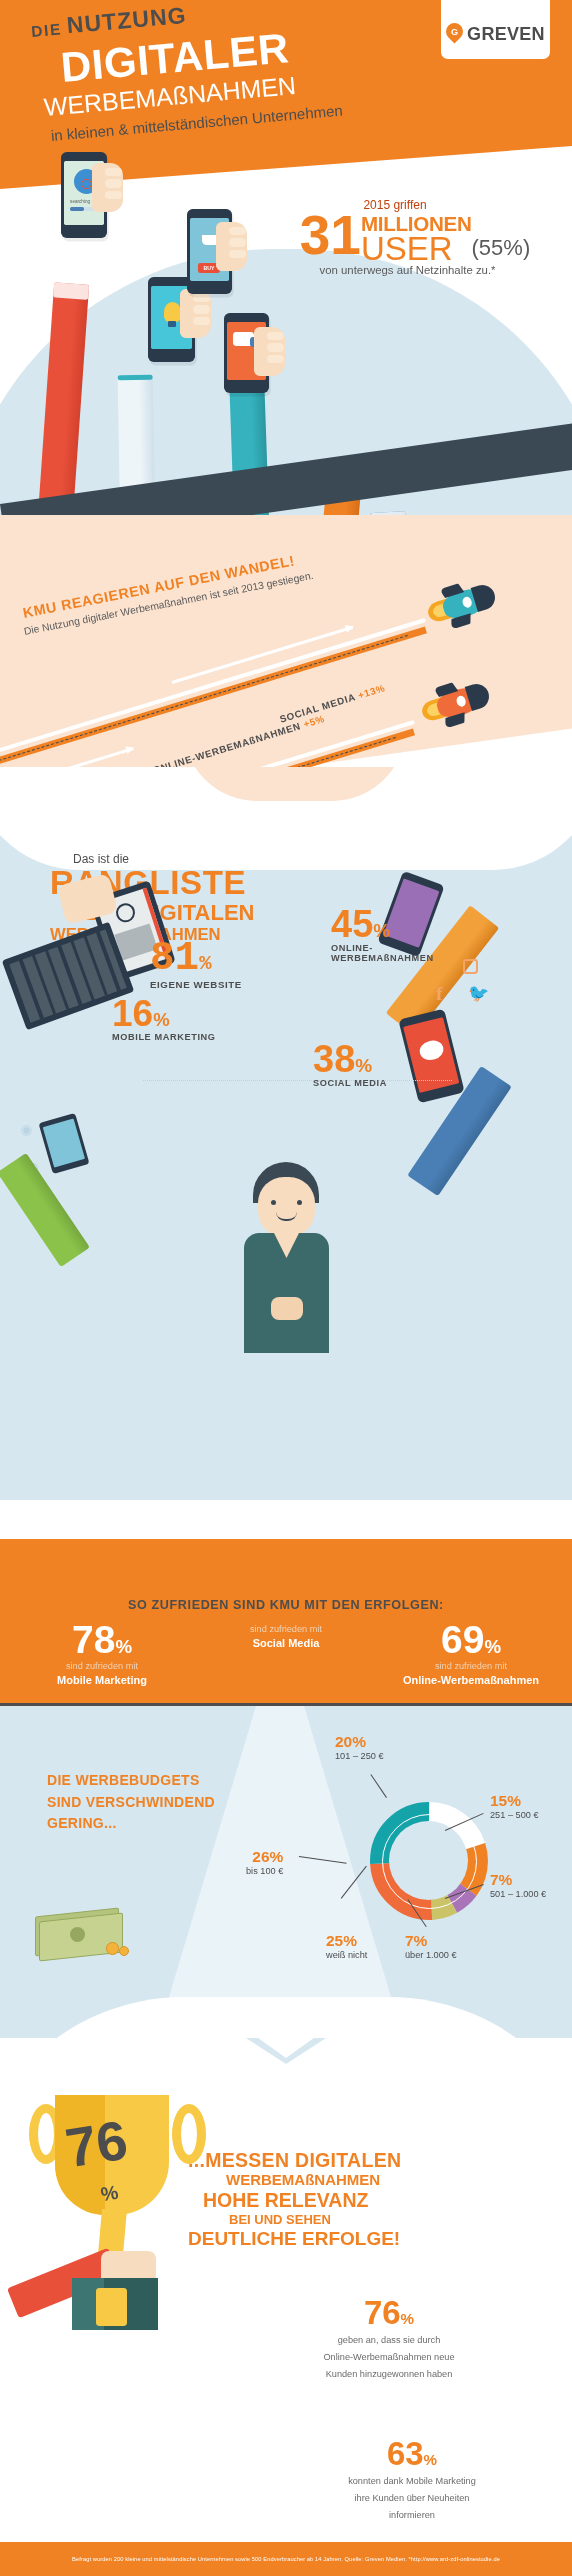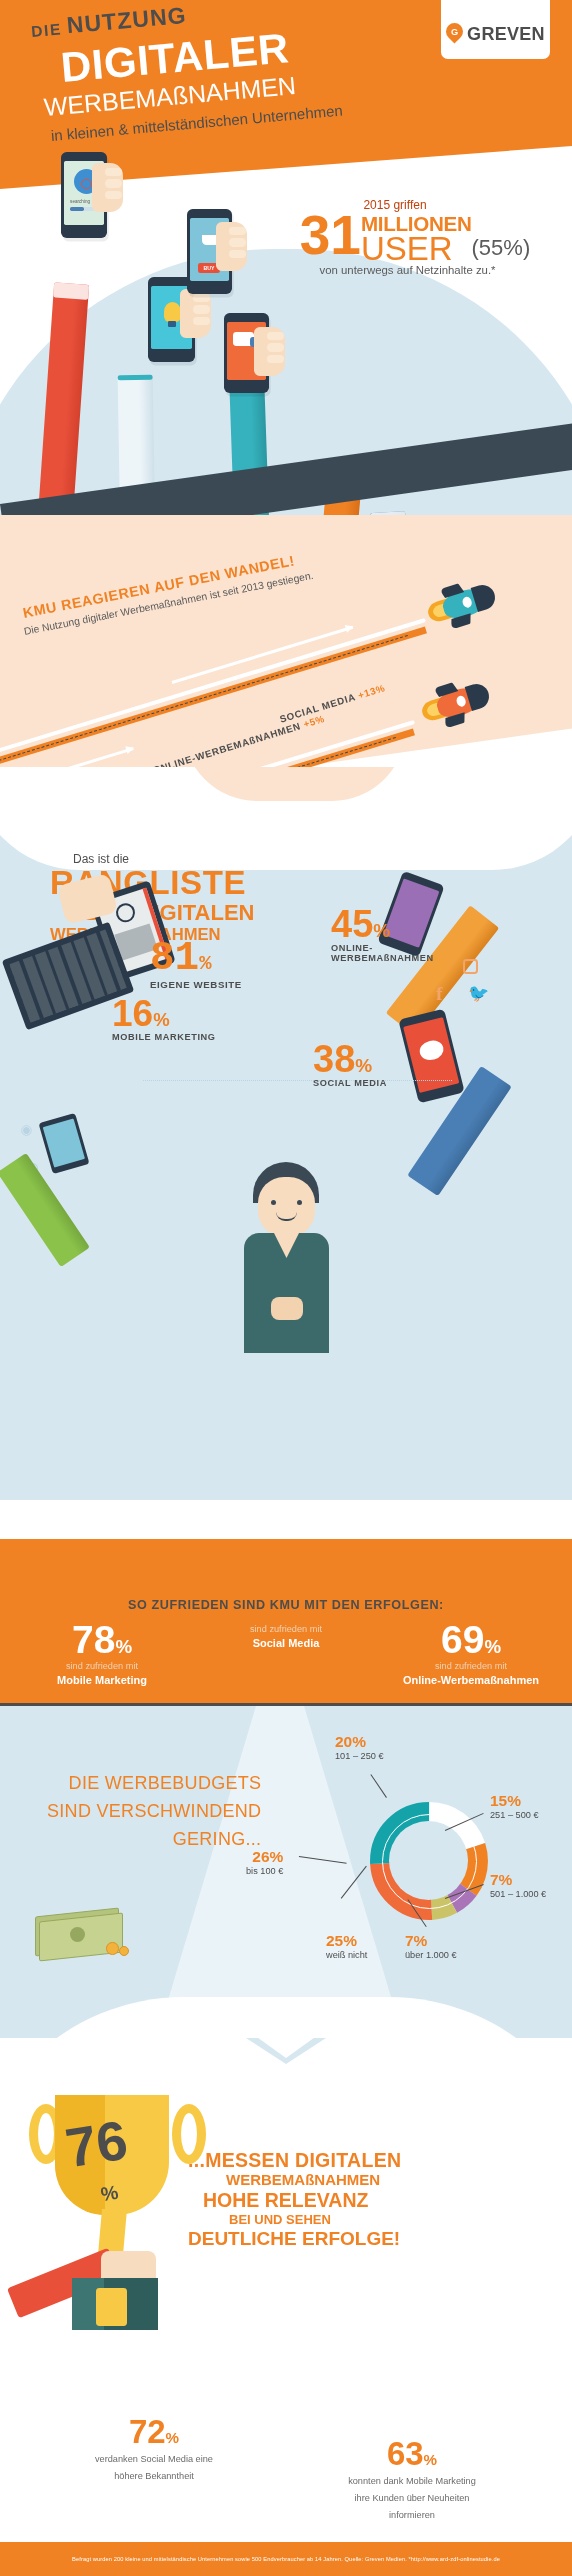--- a/index.html
+++ b/index.html
@@ -166,22 +166,22 @@
   .budget { position: absolute; left: 0; top: 1706px; width: 572px; height: 372px; overflow: hidden; background: #d6e7f0; }
   .budget .beam {
     position: absolute; left: 160px; top: 0; width: 240px; height: 321px; background: #eaf3f8;
     clip-path: polygon(40% 0, 60% 0, 100% 100%, 0 100%);
   }
   .budget .botfade {
     position: absolute; left: -34px; bottom: -137px; width: 641px; height: 218px;
     background: #ffffff; border-radius: 321px 321px 0 0;
   }
   .budget-head {
-    position: absolute; left: 47px; top: 64px; font-size: 18px; font-weight: normal;
-    color: #f08224; letter-spacing: 0.3px; line-height: 1.55; text-align: right;
+    position: absolute; left: 47px; top: 64px; font-size: 14px; font-weight: bold;
+    color: #f08224; letter-spacing: 0.3px; line-height: 1.55;
   }
   .money { position: absolute; left: 35px; top: 206px; width: 92px; height: 49px; }
   .money .bill { position: absolute; width: 84px; height: 40px; background: #b5c47c; border: 1.7px solid #96a85f; border-radius: 2.3px; transform: skewY(-6deg); }
   .money .bill2 { top: 5.2px; left: 4px; background: #c6d28f; }
   .money .circ { position: absolute; left: 35px; top: 15px; width: 15px; height: 15px; border-radius: 50%; background: #96a85f; }
   .money .coin { position: absolute; border-radius: 50%; background: #f2b23c; border: 1.1px solid #d9952a; }
 
   .donut { position: absolute; left: 354px; top: 80px; width: 150px; height: 150px; }
   .donut .hole { position: absolute; left: 35px; top: 35px; width: 79px; height: 79px; border-radius: 50%; background: #d6e7f0; }
   .donut .ring2 { position: absolute; left: 27.5px; top: 27.5px; width: 95px; height: 95px; border-radius: 50%; border: 1.7px solid #ffffff; }
@@ -592,28 +592,29 @@
     </div>
 
     <div class="relev-head">
       <div class="rl1">...MESSEN DIGITALEN</div>
       <div class="rl2">WERBEMAßNAHMEN</div>
       <div class="rl3">HOHE RELEVANZ</div>
       <div class="rl4">BEI UND SEHEN</div>
       <div class="rl5">DEUTLICHE ERFOLGE!</div>
     </div>
 
-
-    <div class="bstat" style="left:34px; top:378px; width:240px;">
+    <div class="bstat" style="left:269px; top:259px; width:240px;">
       <div class="num">
-        <span>72</span><span class="sign">%</span>
-      </div>
-      <div class="cap">verdanken Social Media eine</div>
-      <div class="cap" style="margin-top:0">höhere Bekanntheit</div>
-    </div>
+        <span>76</span><span class="sign">%</span>
+      </div>
+      <div class="cap">geben an, dass sie durch</div>
+      <div class="cap" style="margin-top:0">Online-Werbemaßnahmen neue</div>
+      <div class="cap" style="margin-top:0">Kunden hinzugewonnen haben</div>
+    </div>
+
 
     <div class="bstat" style="left:292px; top:400px; width:240px;">
       <div class="num">
         <span>63</span><span class="sign">%</span>
       </div>
       <div class="cap">konnten dank Mobile Marketing</div>
       <div class="cap" style="margin-top:0">ihre Kunden über Neuheiten</div>
       <div class="cap" style="margin-top:0">informieren</div>
     </div>
   </div>

